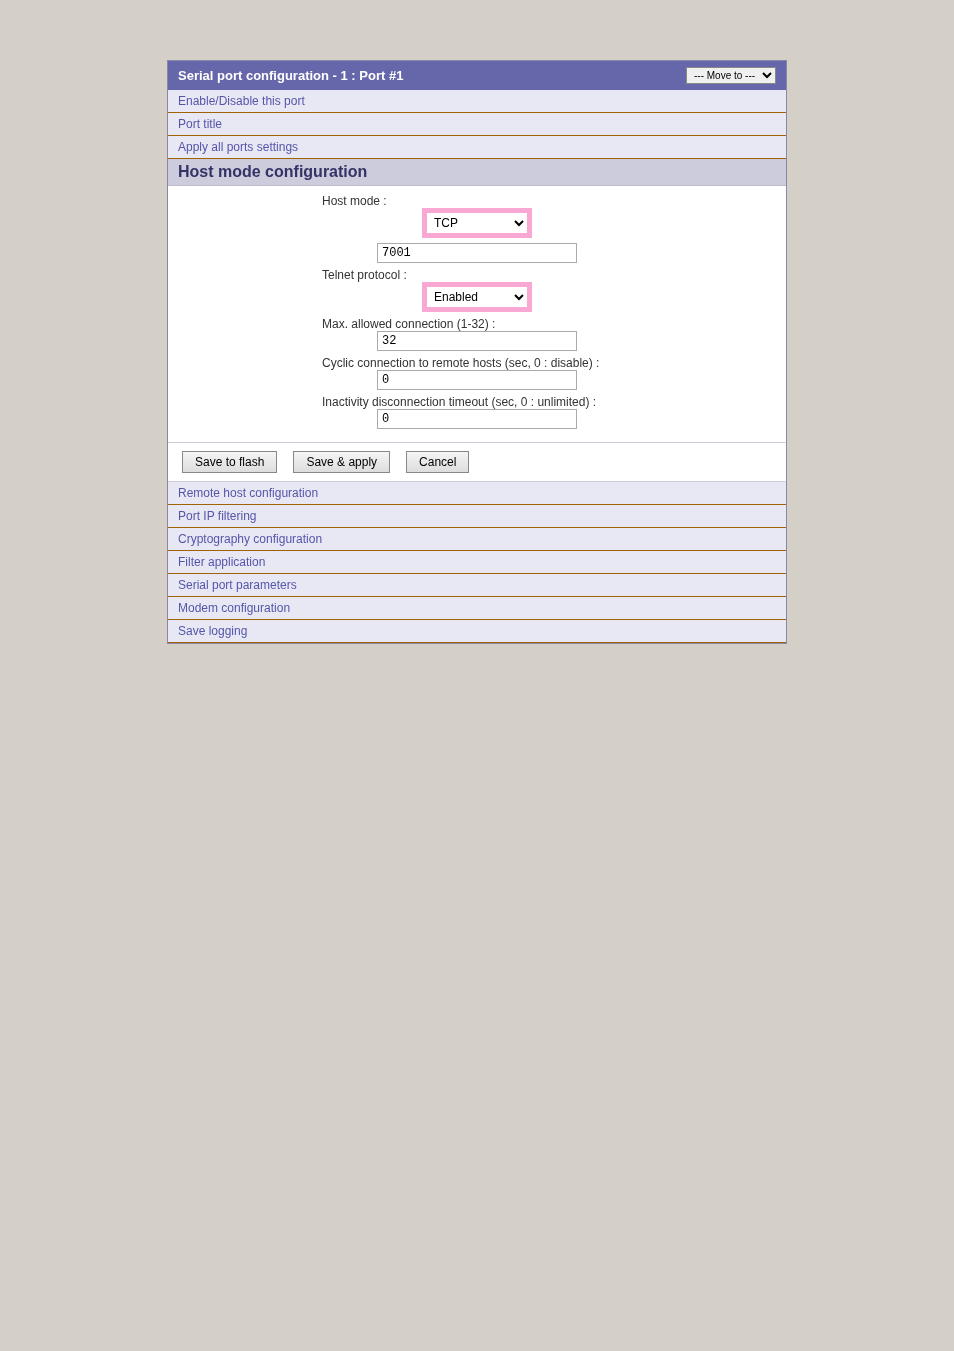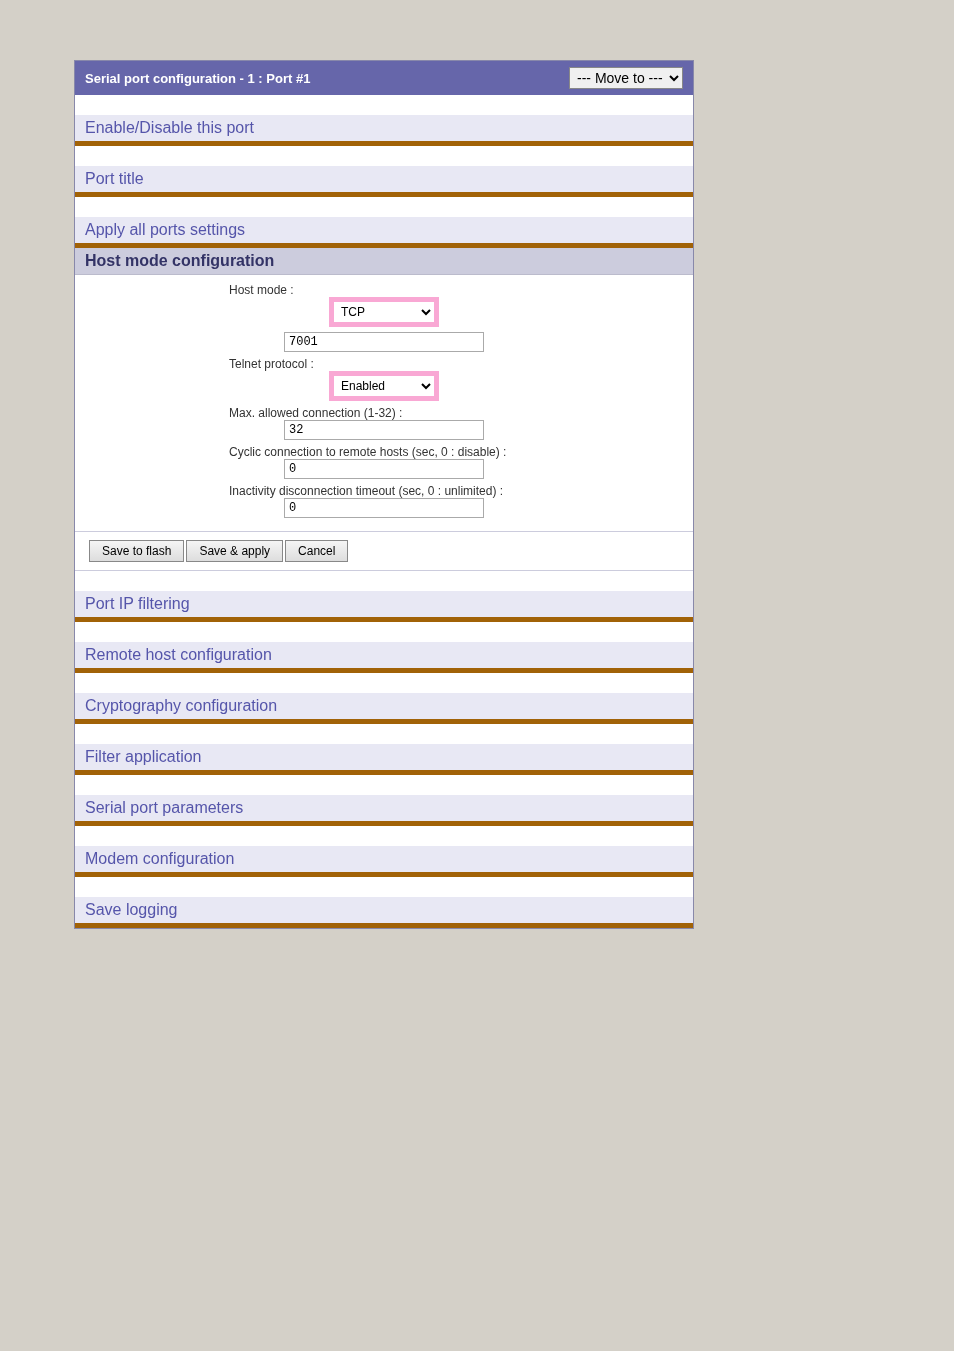--- a/index.html
+++ b/index.html
@@ -10,20 +10,21 @@
       color: #000;
       width: 954px;
       min-height: 1351px;
       display: flex;
       align-items: center;
       justify-content: center;
     }
     .page-wrapper {
       display: flex;
       align-items: flex-start;
+      justify-content: center;
       padding: 40px 0;
       width: 806px;
       min-height: 1351px;
     }
     .panel {
       width: 620px;
       border: 1px solid #8888aa;
       background: #fff;
       margin-top: 20px;
     }
@@ -31,33 +32,32 @@
       background: #6666aa;
       color: #fff;
       font-weight: bold;
       font-size: 13px;
       padding: 6px 10px;
       display: flex;
       align-items: center;
       justify-content: space-between;
     }
     .panel-header select {
-      font-size: 14px;
+      font-size: 10px;
       padding: 1px 3px;
       background: #f0f0f0;
       border: 1px solid #888;
     }
     .nav-row {
       background: #e8e8f4;
       color: #5555aa;
       padding: 4px 10px;
-      border-bottom: 5px solid #a16207;
+      border-bottom: 1px solid #a16207;
       cursor: pointer;
-      font-size: 16px;
-      margin-top: 20px;
+      font-size: 12px;
     }
     .section-header {
       background: #ccccdd;
       color: #333366;
       font-weight: bold;
       padding: 4px 10px;
       border-bottom: 1px solid #bbbbcc;
       font-size: 16px;
     }
     .form-area {
@@ -90,21 +90,21 @@
     }
     .form-control select {
       width: 110px;
       border: 5px solid #f9a8d4;
       padding: 2px 3px;
       font-size: 12px;
       background: #fff;
     }
     .button-row {
       display: flex;
-      gap: 2px;
+      gap: 16px;
       padding: 8px 14px;
       background: #fff;
       border-bottom: 1px solid #ccccdd;
     }
     .btn {
       padding: 3px 12px;
       font-size: 12px;
       border: 1px solid #888;
       background: linear-gradient(to bottom, #f5f5f5, #ddd);
       cursor: pointer;
@@ -181,22 +181,22 @@
       </div>
 
     </div>
 
     <div class="button-row">
       <button class="btn">Save to flash</button>
       <button class="btn">Save &amp; apply</button>
       <button class="btn">Cancel</button>
     </div>
 
+    <div class="nav-row">Remote host configuration</div>
     <div class="nav-row">Port IP filtering</div>
-    <div class="nav-row">Remote host configuration</div>
     <div class="nav-row">Cryptography configuration</div>
     <div class="nav-row">Filter application</div>
     <div class="nav-row">Serial port parameters</div>
     <div class="nav-row">Modem configuration</div>
     <div class="nav-row">Save logging</div>
 
   </div>
 </div>
 
 </body></html>

